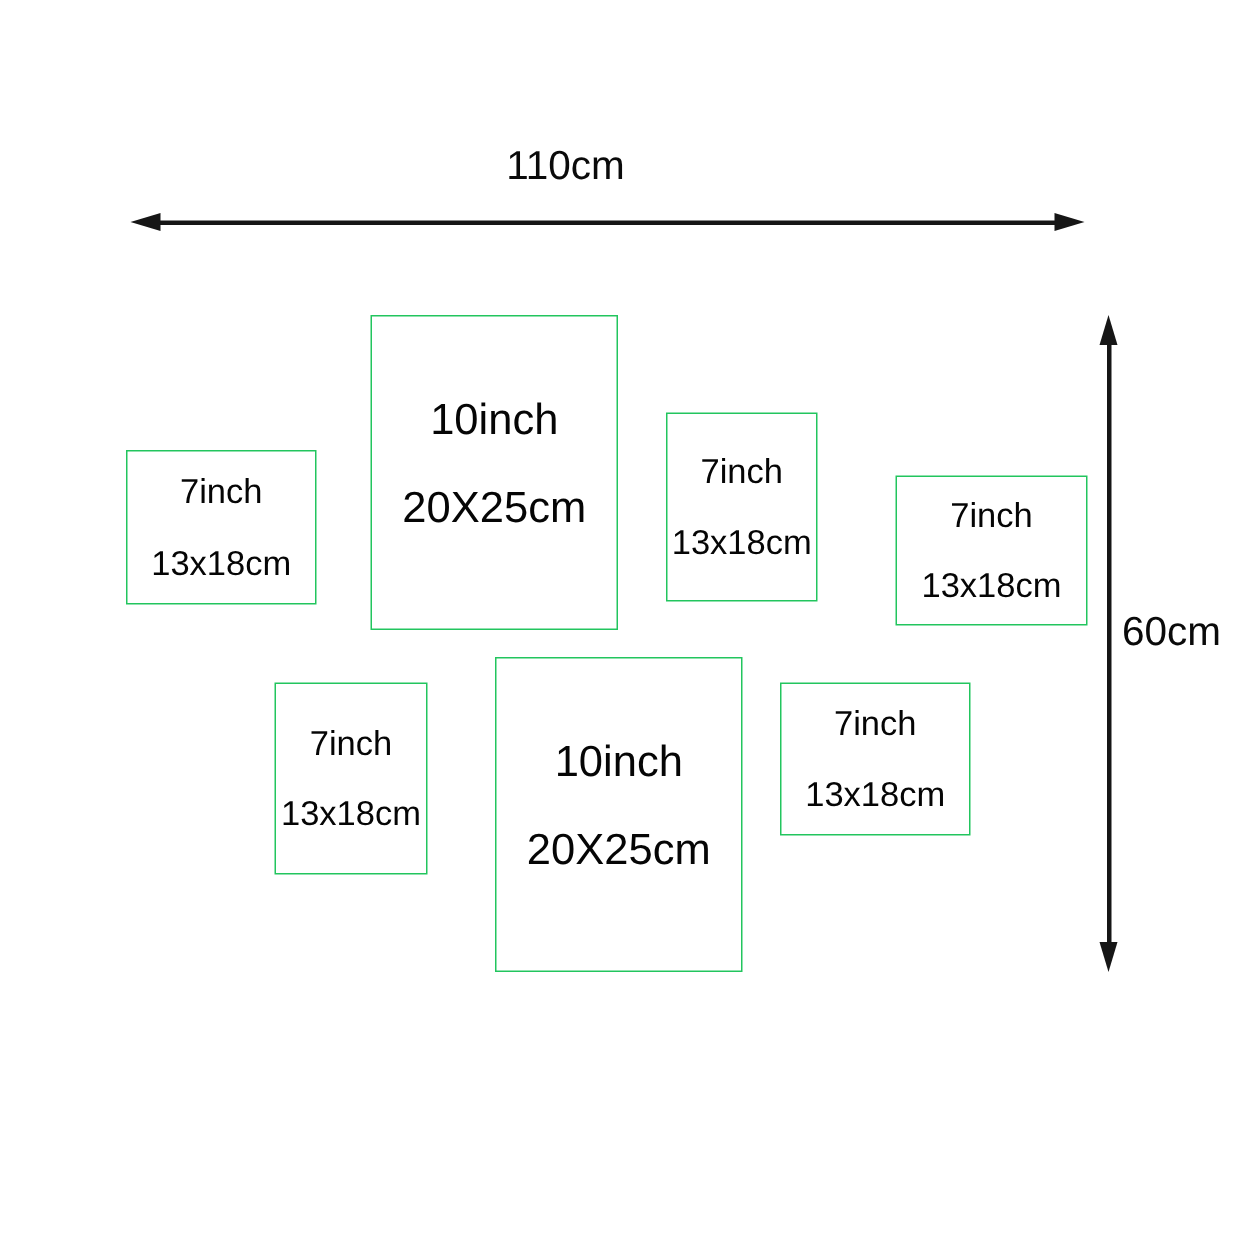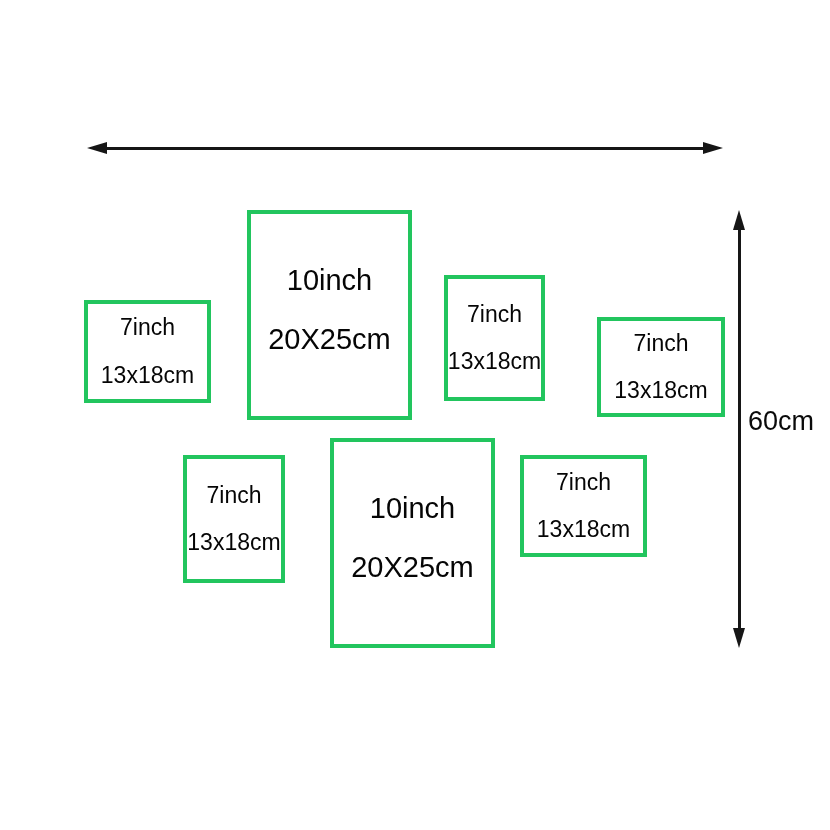--- a/index.html
+++ b/index.html
@@ -77,21 +77,21 @@
     width: 0; height: 0;
     border-left: 6px solid transparent;
     border-right: 6px solid transparent;
     border-top: 20px solid #161616;
   }
 
   
   .frame {
     position: absolute;
     box-sizing: border-box;
-    border: 4px solid #22c55e;
+    border: 1px solid #22c55e;
     background: #ffffff;
     display: flex;
     flex-direction: column;
     align-items: center;
     justify-content: center;
     text-align: center;
     color: #050505;
   }
   .frame .line { line-height: 1.1; white-space: nowrap; }
   .frame.small { font-size: 23px; gap: 22px; }
@@ -103,20 +103,21 @@
   .f3 { left: 597px; top: 317px; width: 128px; height: 100px; }
   .f4 { left: 183px; top: 455px; width: 102px; height: 128px; }
   .f5 { left: 330px; top: 438px; width: 165px; height: 210px; }
   .f6 { left: 520px; top: 455px; width: 127px; height: 102px; }
 </style>
 </head>
 <body>
 
 <div class="canvas">
 
+  <div class="dim-label width">110cm</div>
   <div class="h-arrow">
     <span class="head-left"></span>
     <span class="shaft"></span>
     <span class="head-right"></span>
   </div>
 
   <div class="v-arrow">
     <span class="head-up"></span>
     <span class="shaft"></span>
     <span class="head-down"></span>

